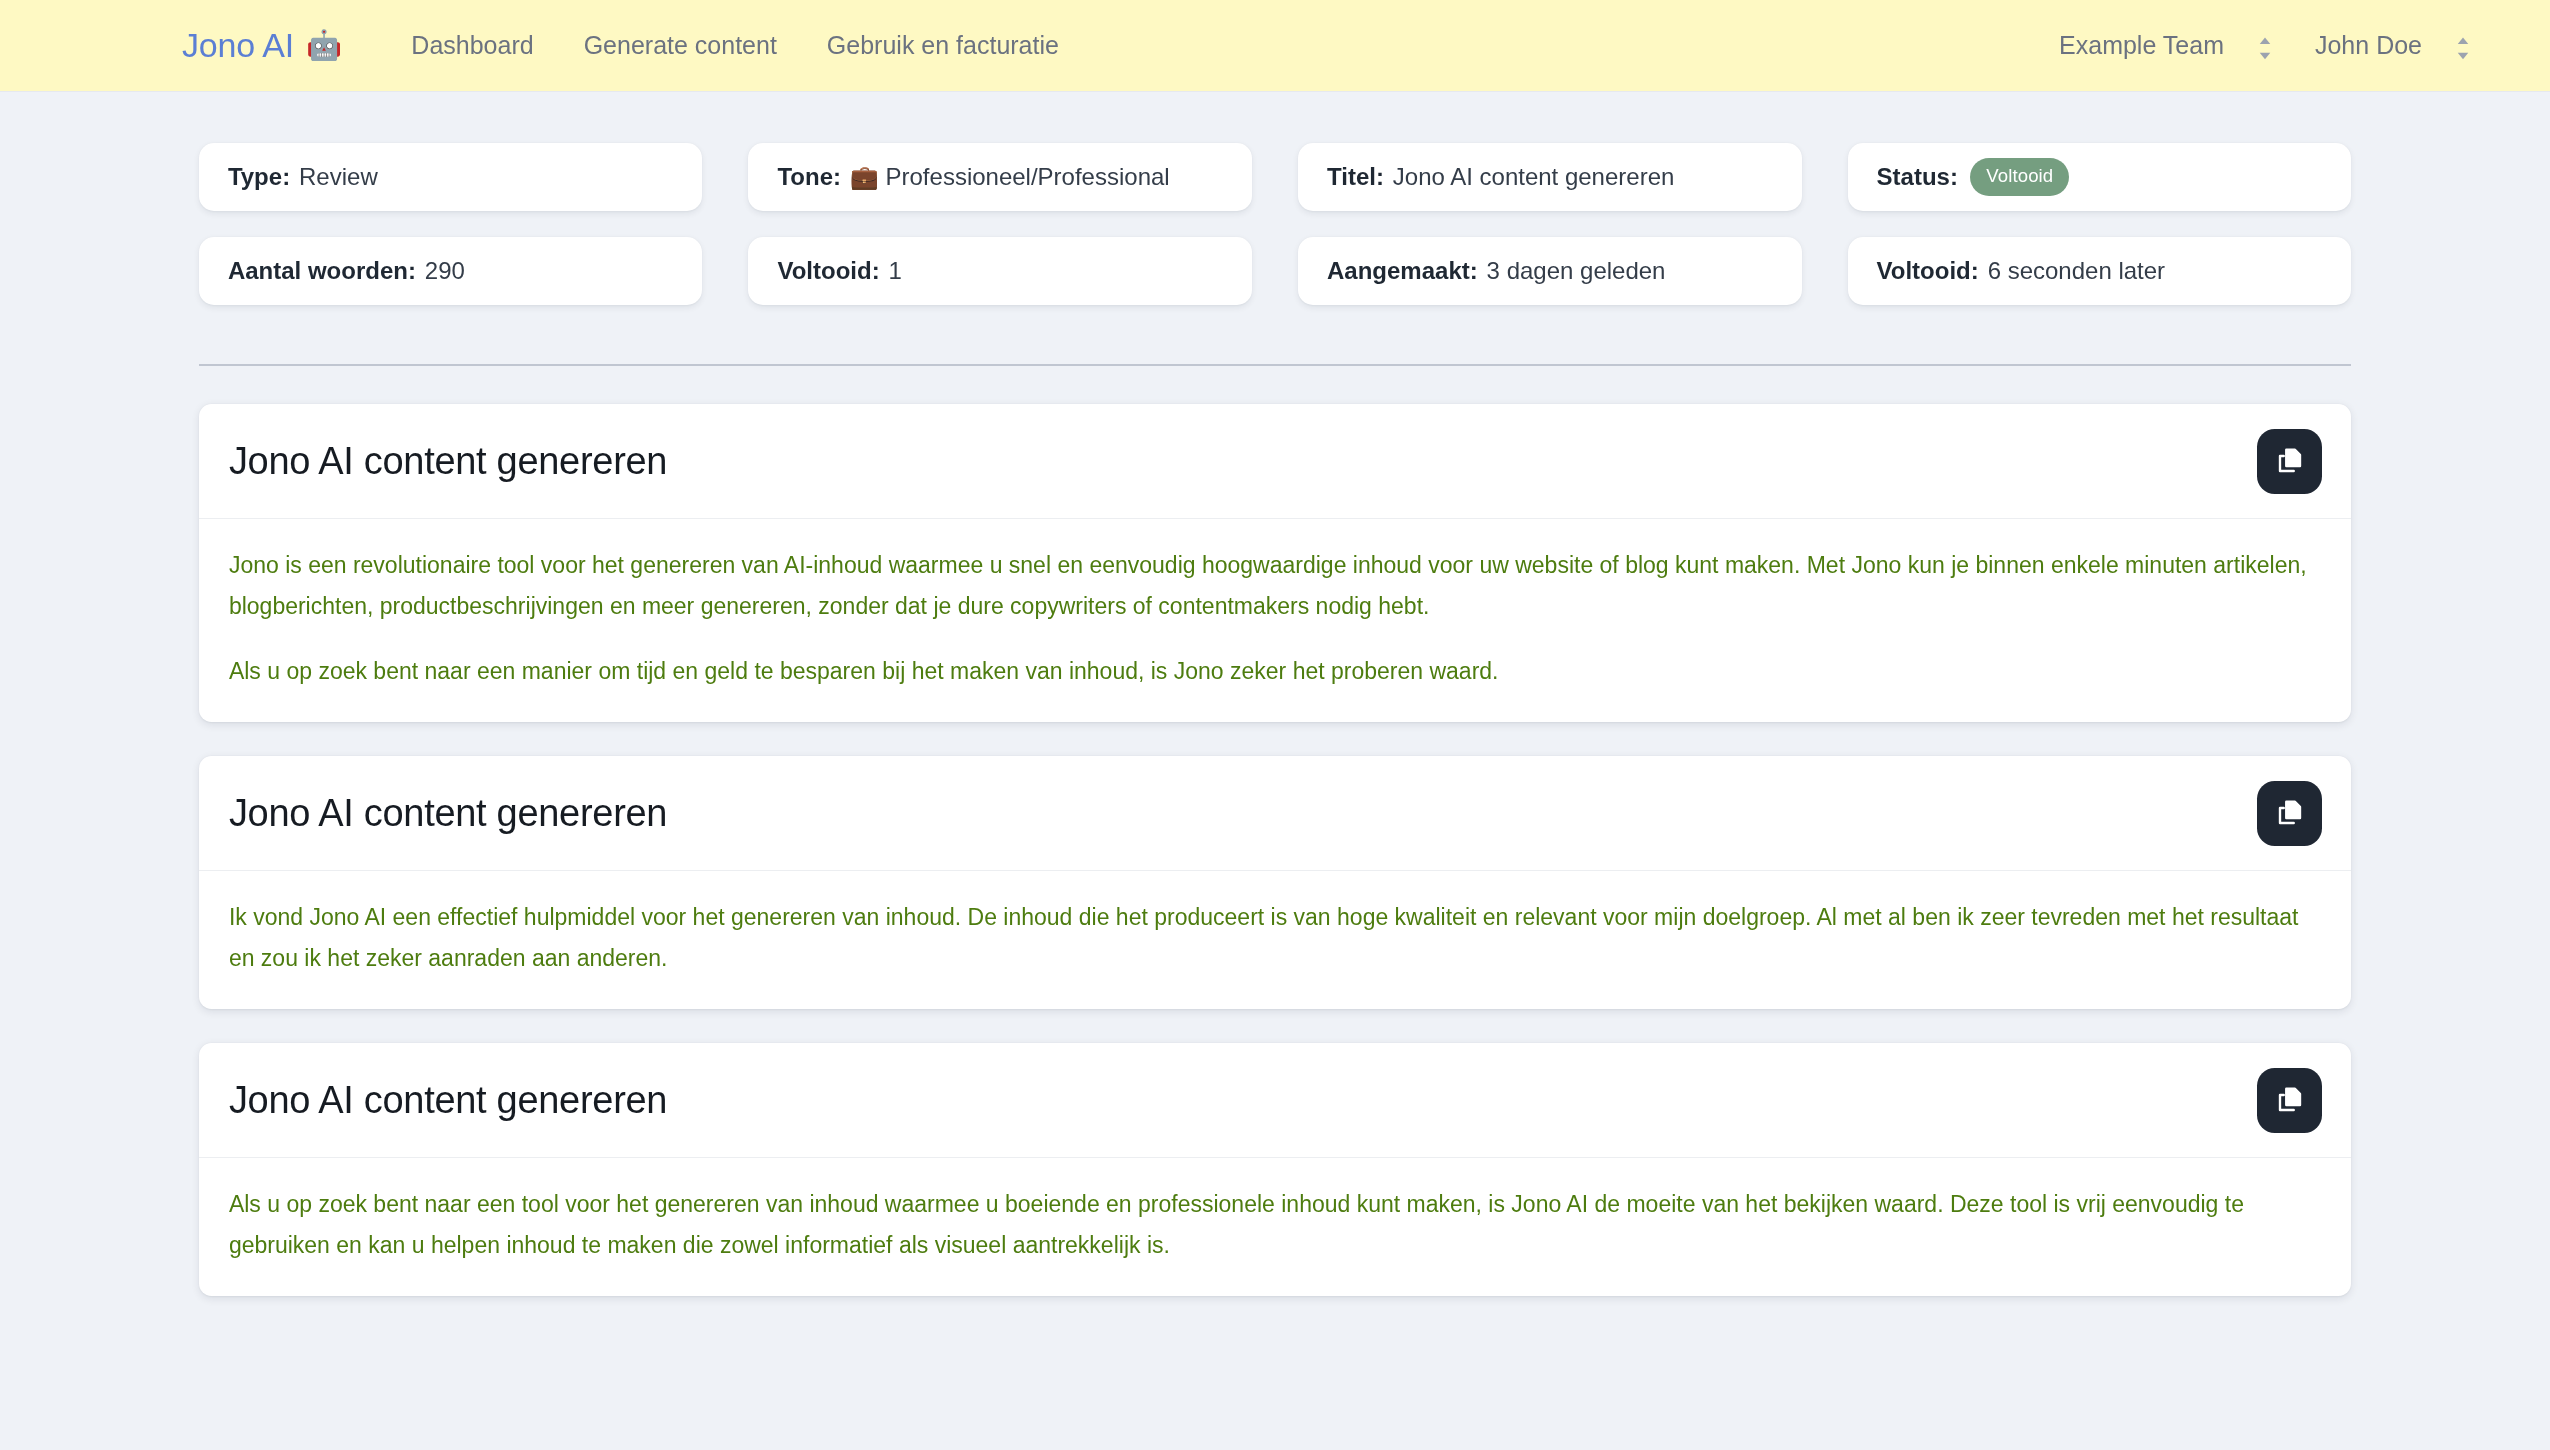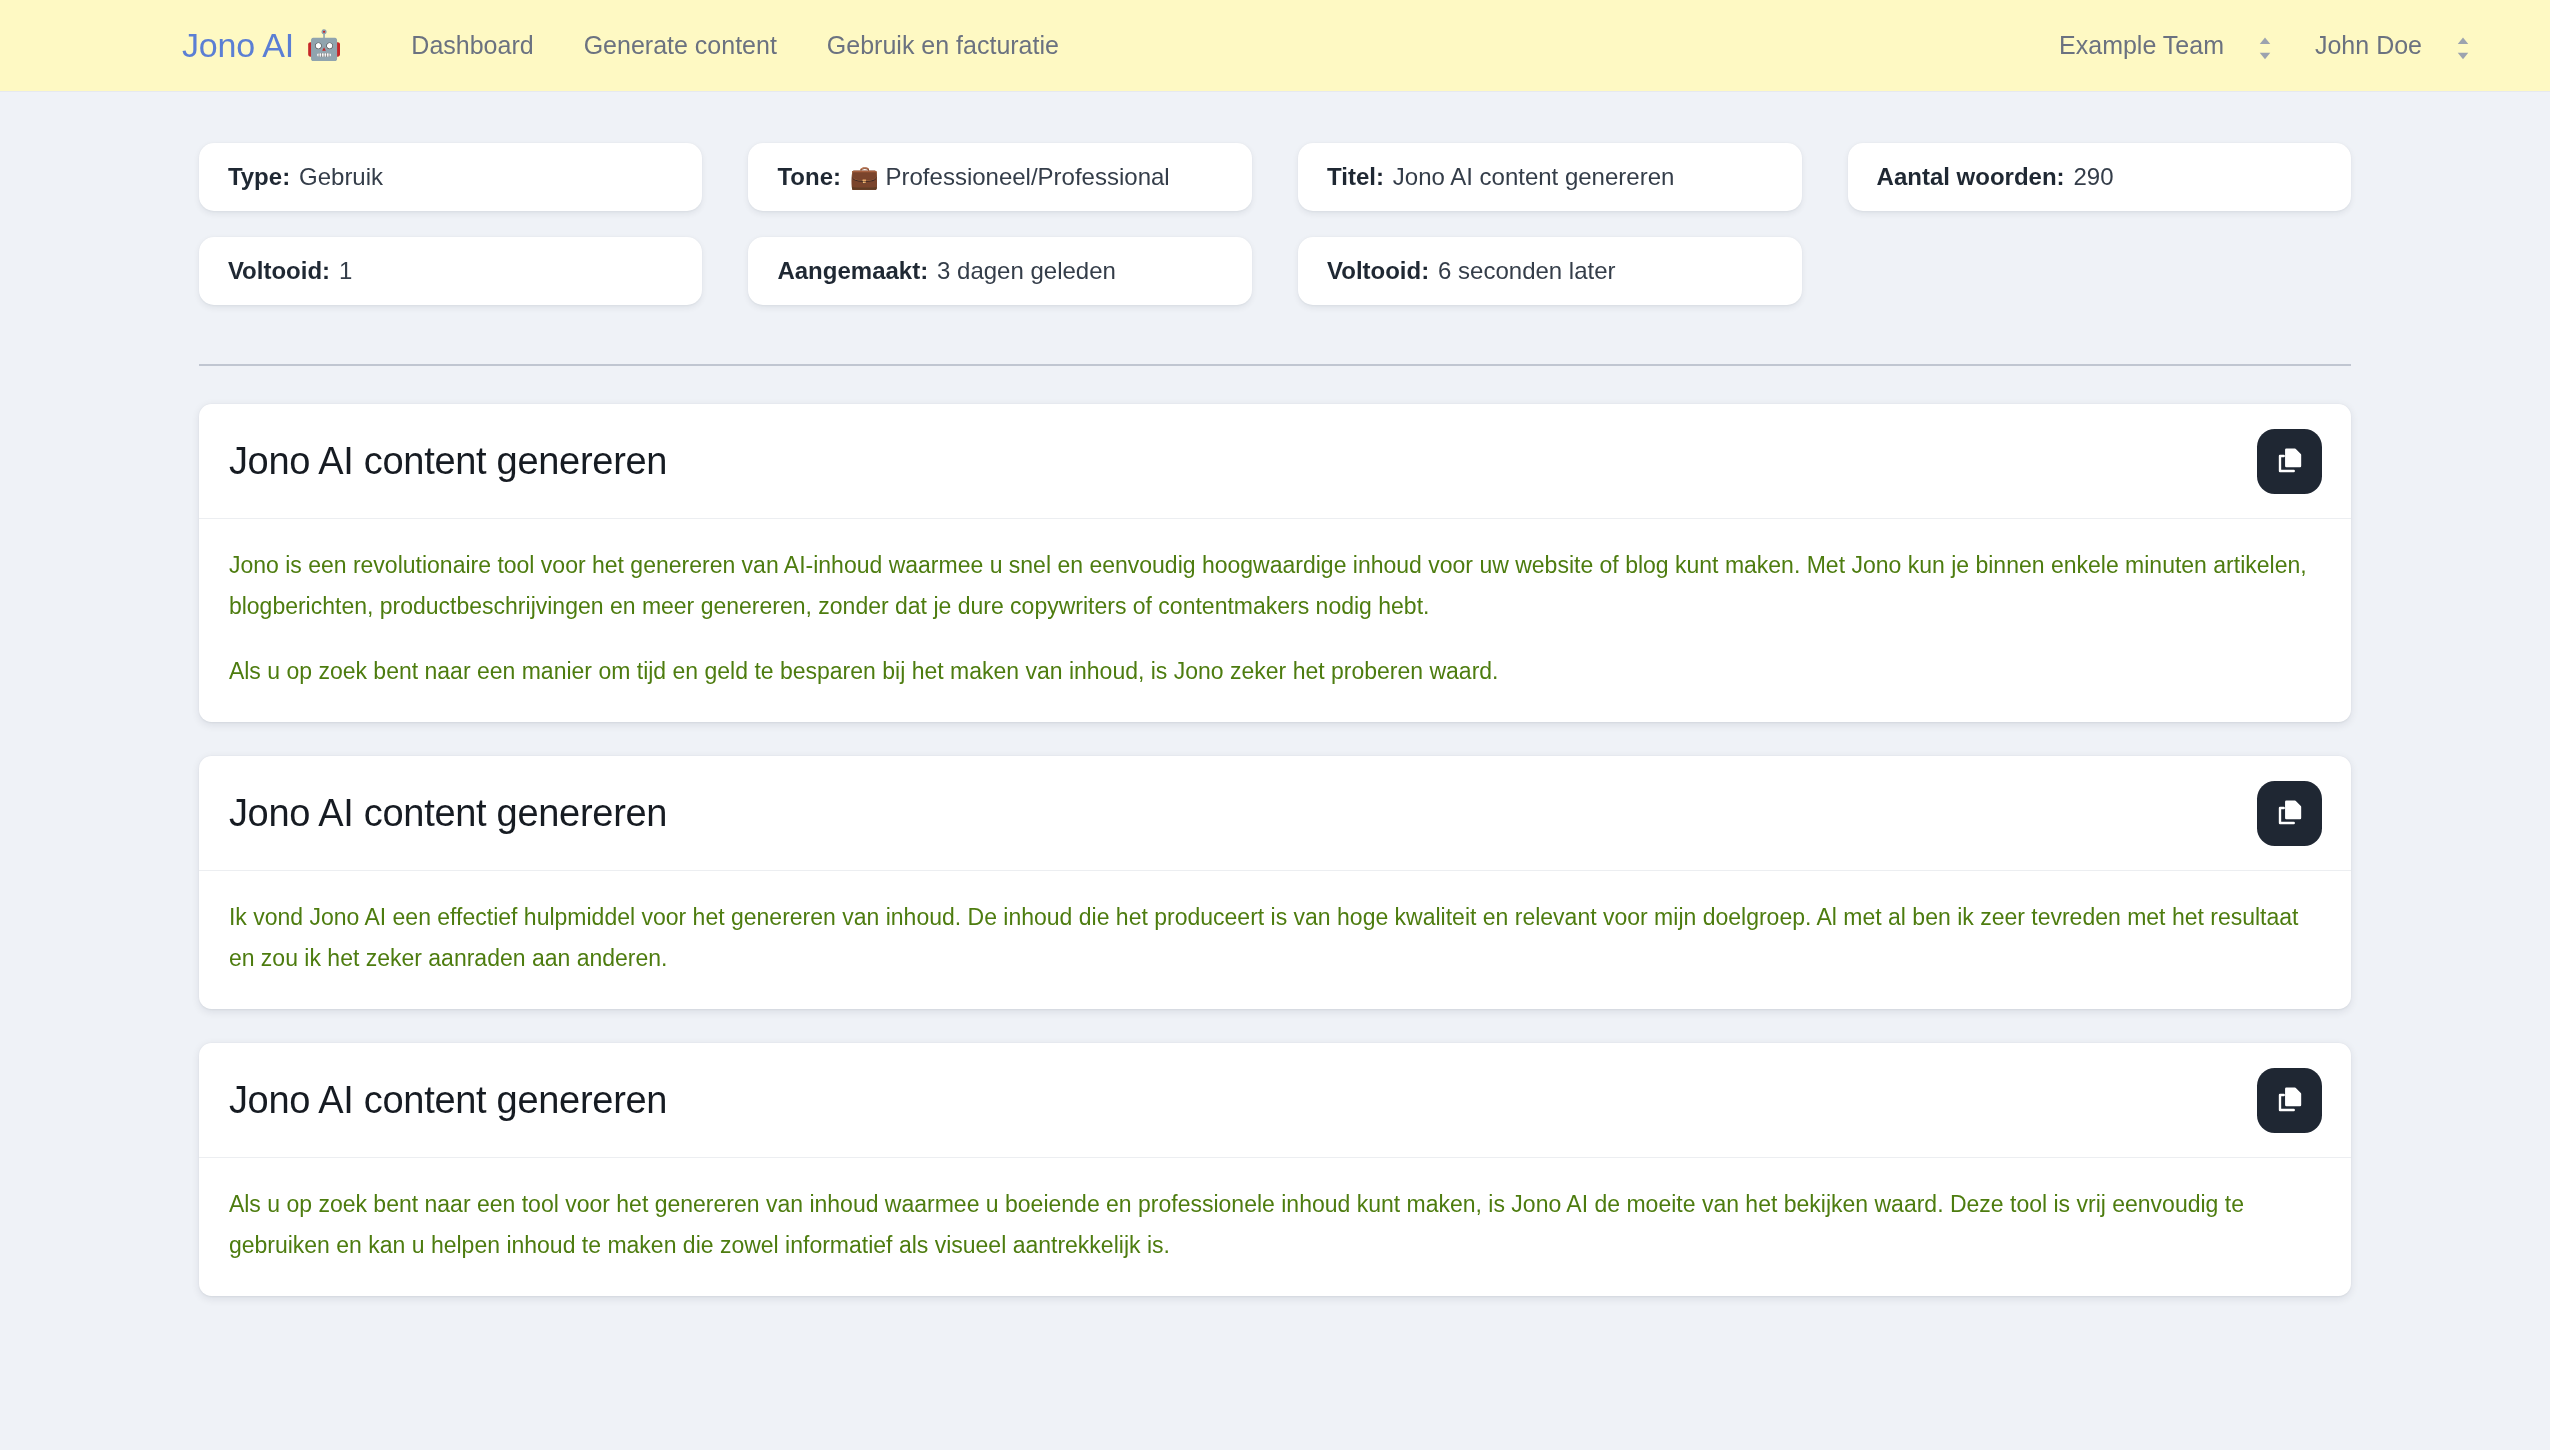--- a/index.html
+++ b/index.html
@@ -222,39 +222,45 @@
 </header>
 
 <main class="page">
   <div class="container">
 
     <section class="meta-grid">
 
       <div class="meta-card">
         <div class="meta-text">
           <span class="meta-label">Type:</span>
-          <span class="meta-value">Gebruik</span>
+          <span class="meta-value">Review</span>
         </div>
       </div>
 
       <div class="meta-card">
         <div class="meta-text">
           <span class="meta-label">Tone:</span>
           <span class="meta-emoji">💼</span>
           <span class="meta-value" style="margin-left:0">Professioneel/Professional</span>
         </div>
       </div>
 
       <div class="meta-card">
         <div class="meta-text">
           <span class="meta-label">Titel:</span>
           <span class="meta-value">Jono AI content genereren</span>
         </div>
       </div>
 
+      <div class="meta-card">
+        <div class="meta-text">
+          <span class="meta-label">Status:</span>
+          <span class="badge" style="background: rgb(117, 158, 128);">Voltooid</span>
+        </div>
+      </div>
 
       <div class="meta-card">
         <div class="meta-text">
           <span class="meta-label">Aantal woorden:</span>
           <span class="meta-value">290</span>
         </div>
       </div>
 
       <div class="meta-card">
         <div class="meta-text">

